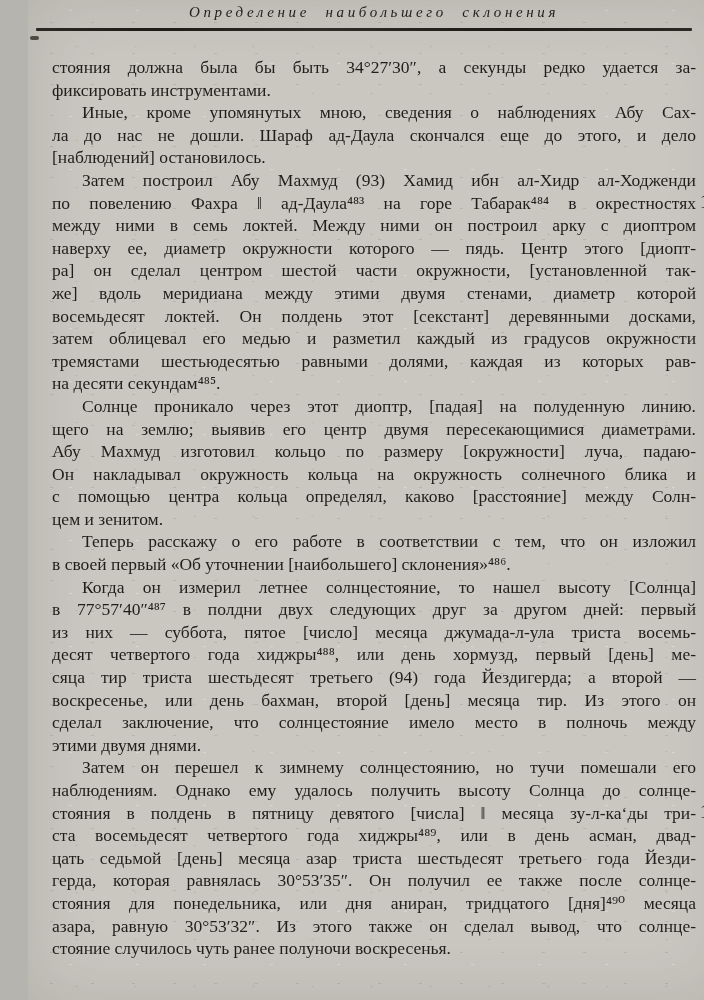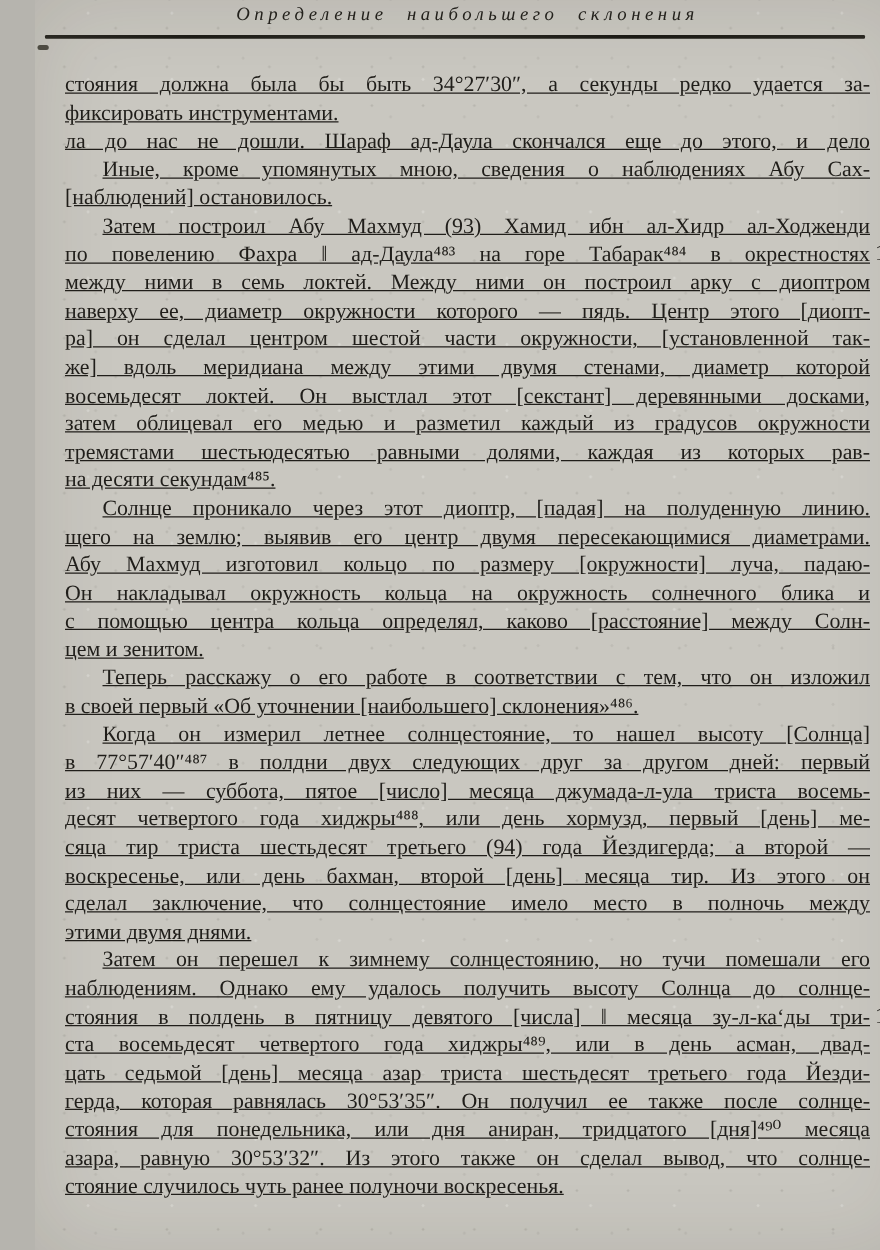--- a/index.html
+++ b/index.html
@@ -45,21 +45,20 @@
     border-radius:1px;
   }
   .scan-artifact{
     position:absolute;top:36px;left:2px;width:9px;height:4px;
     background:#3a372e;border-radius:2px;opacity:.85;
   }
   .text-body{
     position:absolute;top:56px;left:24px;width:644px;
     font-size:17.5px;
     line-height:22.6px;
-    text-decoration:underline;
   }
   .paragraph{margin:0;padding:0;}
   .text-line{
     position:relative;
     height:22.6px;
     text-align:justify;
     text-align-last:justify;
     text-justify:inter-word;
     white-space:normal;
     overflow:visible;
@@ -96,32 +95,32 @@
   <div class="head-rule"></div>
 
   <div class="scan-artifact"></div>
 
   <main class="text-body" id="text-body">
       <div class="paragraph">
         <div class="text-line">стояния должна была бы быть 34°27′30″, а секунды редко удается за-</div>
         <div class="text-line para-end">фиксировать инструментами.</div>
       </div>
       <div class="paragraph">
+        <div class="text-line indent">Иные, кроме упомянутых мною, сведения о наблюдениях Абу Сах-</div>
         <div class="text-line">ла до нас не дошли. Шараф ад-Даула скончался еще до этого, и дело</div>
-        <div class="text-line indent">Иные, кроме упомянутых мною, сведения о наблюдениях Абу Сах-</div>
         <div class="text-line para-end">[наблюдений] остановилось.</div>
       </div>
       <div class="paragraph">
         <div class="text-line indent">Затем построил Абу Махмуд (93) Хамид ибн ал-Хидр ал-Ходженди</div>
         <div class="text-line">по повелению Фахра ‖ ад-Даула⁴⁸³ на горе Табарак⁴⁸⁴ в окрестностях<span class="margin-number">102</span></div>
         <div class="text-line">между ними в семь локтей. Между ними он построил арку с диоптром</div>
         <div class="text-line">наверху ее, диаметр окружности которого — пядь. Центр этого [диопт-</div>
         <div class="text-line">ра] он сделал центром шестой части окружности, [установленной так-</div>
         <div class="text-line">же] вдоль меридиана между этими двумя стенами, диаметр которой</div>
-        <div class="text-line">восемьдесят локтей. Он выстлал этот [секстант] деревянными досками,</div>
+        <div class="text-line">восемьдесят локтей. Он полдень этот [секстант] деревянными досками,</div>
         <div class="text-line">затем облицевал его медью и разметил каждый из градусов окружности</div>
         <div class="text-line">тремястами шестьюдесятью равными долями, каждая из которых рав-</div>
         <div class="text-line para-end">на десяти секундам⁴⁸⁵.</div>
       </div>
       <div class="paragraph">
         <div class="text-line indent">Солнце проникало через этот диоптр, [падая] на полуденную линию.</div>
         <div class="text-line">щего на землю; выявив его центр двумя пересекающимися диаметрами.</div>
         <div class="text-line">Абу Махмуд изготовил кольцо по размеру [окружности] луча, падаю-</div>
         <div class="text-line">Он накладывал окружность кольца на окружность солнечного блика и</div>
         <div class="text-line">с помощью центра кольца определял, каково [расстояние] между Солн-</div>

